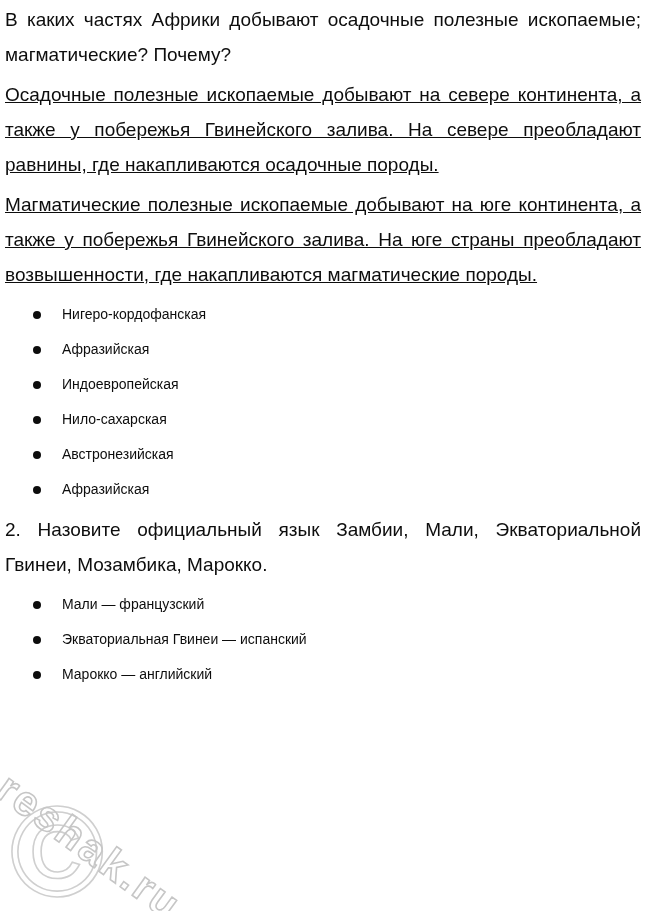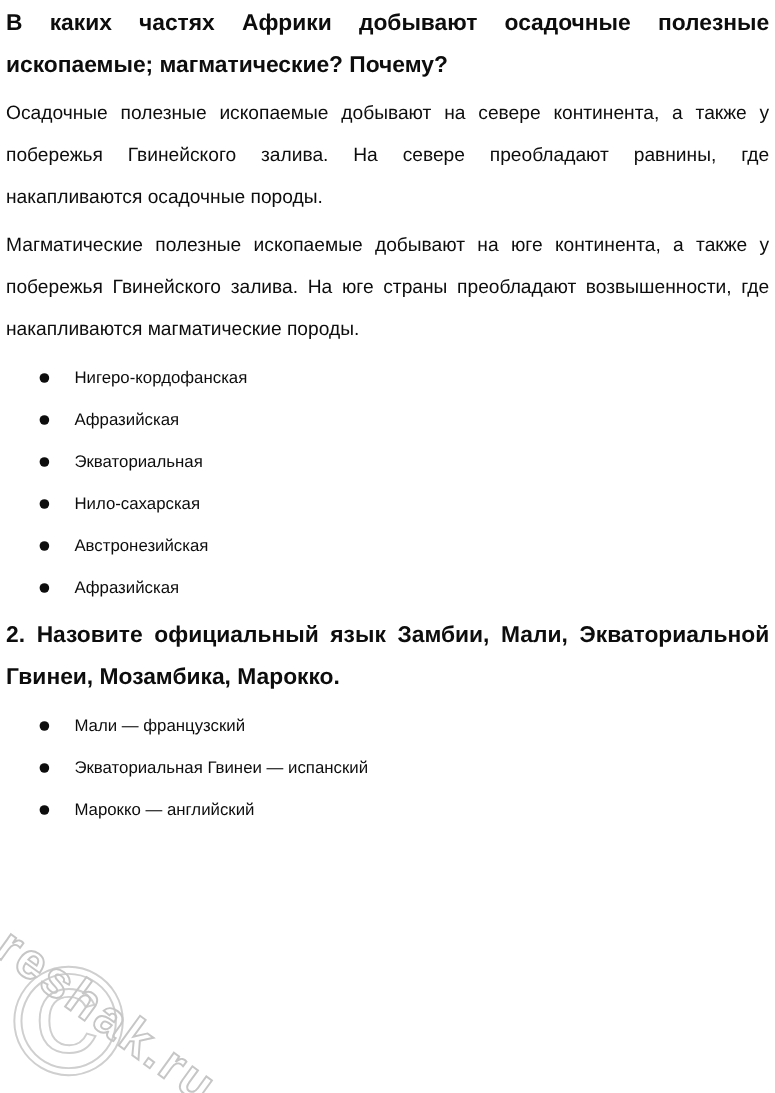--- a/index.html
+++ b/index.html
@@ -62,32 +62,33 @@
   .title {
     font-size: 19px;
     line-height: 35px;
     font-weight: 700;
     text-align: center;
     margin: 0 0 6px 0;
   }
   .question {
     font-size: 19px;
     line-height: 35px;
-    font-weight: 700;
+    font-weight: 400;
     text-align: justify;
     text-align-last: left;
     margin: 0 0 5px 0;
   }
   .paragraph {
-    font-size: 16px;
+    font-size: 19px;
     line-height: 35px;
     font-weight: 400;
     text-align: justify;
     text-align-last: left;
     margin: 0 0 5px 0;
+    text-decoration: underline;
   }
   ul.answer-list {
     list-style: none;
     margin: 0 0 5px 0;
     padding: 0 0 0 57px;
   }
   ul.answer-list li {
     position: relative;
     font-size: 14px;
     line-height: 35px;
@@ -120,21 +121,21 @@
     <p class="question">В каких частях Африки добывают осадочные полезные ископаемые; магматические? Почему?</p>
 
     <p class="paragraph">Осадочные полезные ископаемые добывают на севере континента, а также у побережья Гвинейского залива. На севере преобладают равнины, где накапливаются осадочные породы.</p>
 
     <p class="paragraph">Магматические полезные ископаемые добывают на юге континента, а также у побережья Гвинейского залива. На юге страны преобладают возвышенности, где накапливаются магматические породы.</p>
 
 
     <ul class="answer-list">
       <li>Нигеро-кордофанская</li>
       <li>Афразийская</li>
-      <li>Экваториальная</li>
+      <li>Индоевропейская</li>
       <li>Нило-сахарская</li>
       <li>Австронезийская</li>
       <li>Афразийская</li>
     </ul>
 
     <p class="question">2. Назовите официальный язык Замбии, Мали, Экваториальной Гвинеи, Мозамбика, Марокко.</p>
 
     <ul class="answer-list">
       <li>Мали — французский</li>
       <li>Экваториальная Гвинеи — испанский</li>

